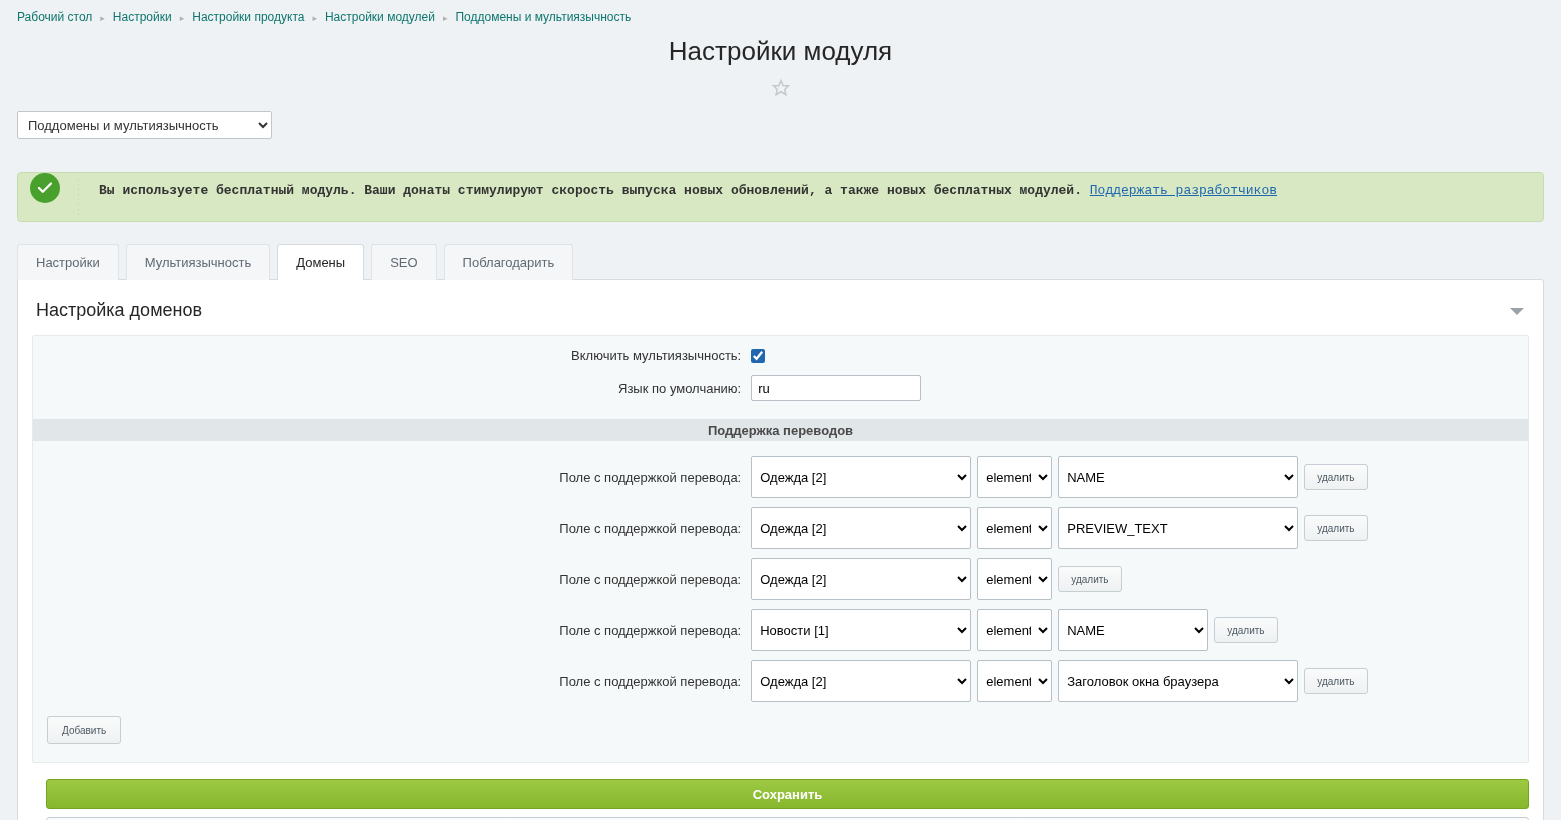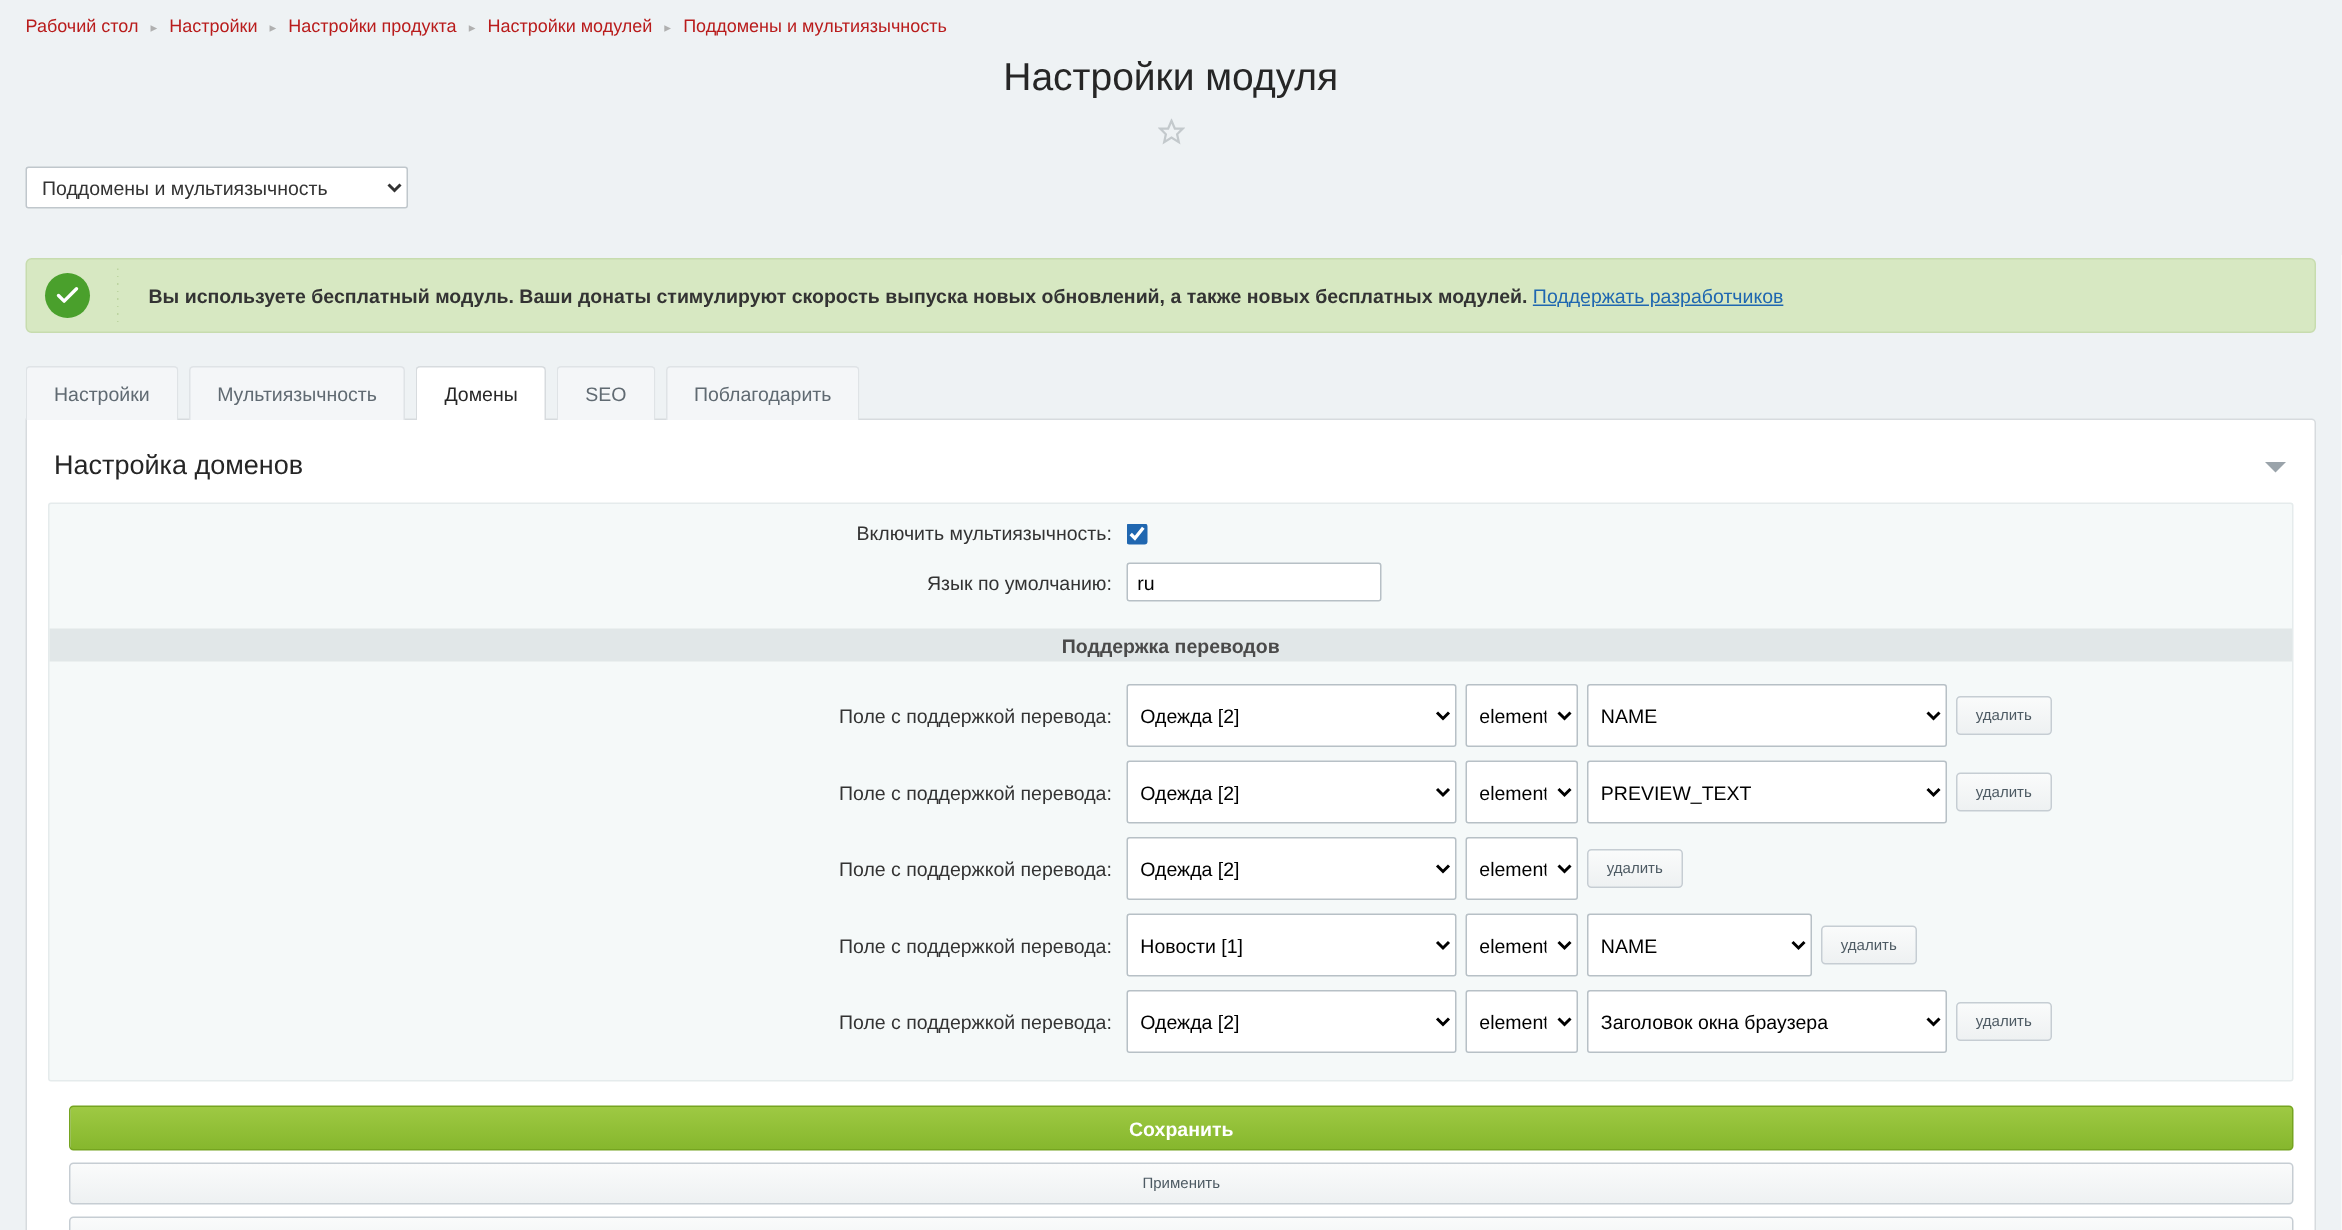--- a/index.html
+++ b/index.html
@@ -1,32 +1,33 @@
 <!DOCTYPE html>
 <html><head>
 <meta charset="utf-8">
 <style>
   * { box-sizing: border-box; margin: 0; padding: 0; }
   body { font-family: Helvetica, Arial, sans-serif; font-size: 13px; color: #333; background: #eef2f4; }
   .page { padding: 0 17px 30px; }
   .breadcrumbs { padding: 10px 0 6px; font-size: 12px; color: #777; }
-  .breadcrumbs a { color: #b91c1c; text-decoration: none; }
+  .breadcrumbs a { color: #0f766e; text-decoration: none; }
   .bc-sep { color: #b0b0b0; margin: 0 8px; font-size: 9px; }
   .page-title-wrap { padding: 6px 0 14px; display: flex; align-items: center; gap: 12px; flex-direction: column; }
   .page-title { font-size: 26px; font-weight: 400; color: #262626; }
   .star-icon svg { display: block; }
 
   .module-select { padding-bottom: 15px; }
   .module-select select { width: 255px; height: 28px; background: #fff; border: 1px solid #c0c7cc; border-radius: 2px; padding: 0 6px; font-size: 13px; color: #333; }
 
   .notice {
-    display: flex; align-items: center; gap: 0;
+    display: flex; gap: 0;
     background: #d7e8c2; border: 1px solid #c7dcae;
     border-radius: 4px; padding: 0; margin: 18px 0 8px;
     min-height: 50px;
+    font-family: Liberation Mono, monospace;
   }
   .notice-icon {
     width: 30px; height: 30px; border-radius: 50%; background: #4aa02c;
     display: flex; align-items: center; justify-content: center; margin: 0 18px 0 12px;
     flex-shrink: 0;
   }
   .notice-sep { width: 1px; align-self: stretch; margin: 6px 0;
     background: repeating-linear-gradient(to bottom, #bcd4a0 0 1px, transparent 1px 5px); }
   .notice-body { padding: 10px 20px; font-size: 13px; color: #333; }
   .notice-body a { color: #1f67b0; text-decoration: underline; }
@@ -186,20 +187,23 @@
             <div class="form-label">Поле с поддержкой перевода:</div>
             <div class="form-ctrl">
               <select class="sel-iblock"><option>Одежда [2]</option></select>
               <select class="sel-type"><option>element</option></select>
               <select class="sel-field"><option>Заголовок окна браузера</option></select>
               <button class="btn-grey small">удалить</button>
             </div>
           </div>
         </div>
 
+      <div class="add-row">
+        <button class="btn-grey">Добавить</button>
+      </div>
     </div>
 
     <div class="footer-buttons footer-bar">
       <button class="btn-primary">Сохранить</button>
       <button class="btn-grey">Применить</button>
       <button class="btn-grey">Отменить</button>
     </div>
   </div>
 
 </div>

